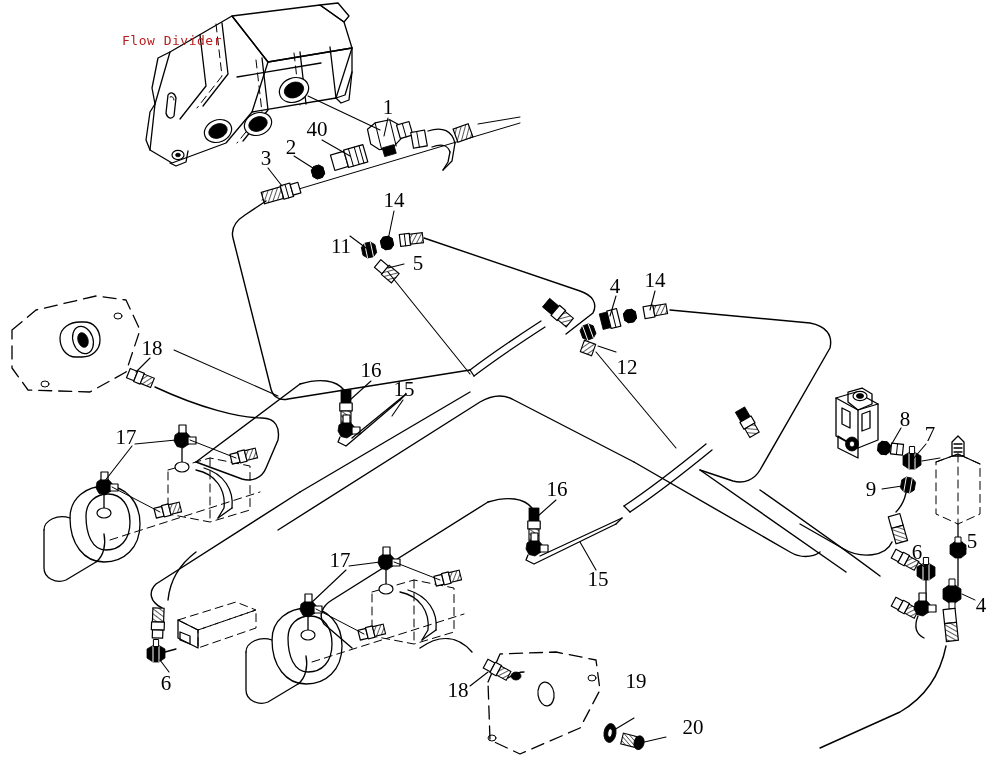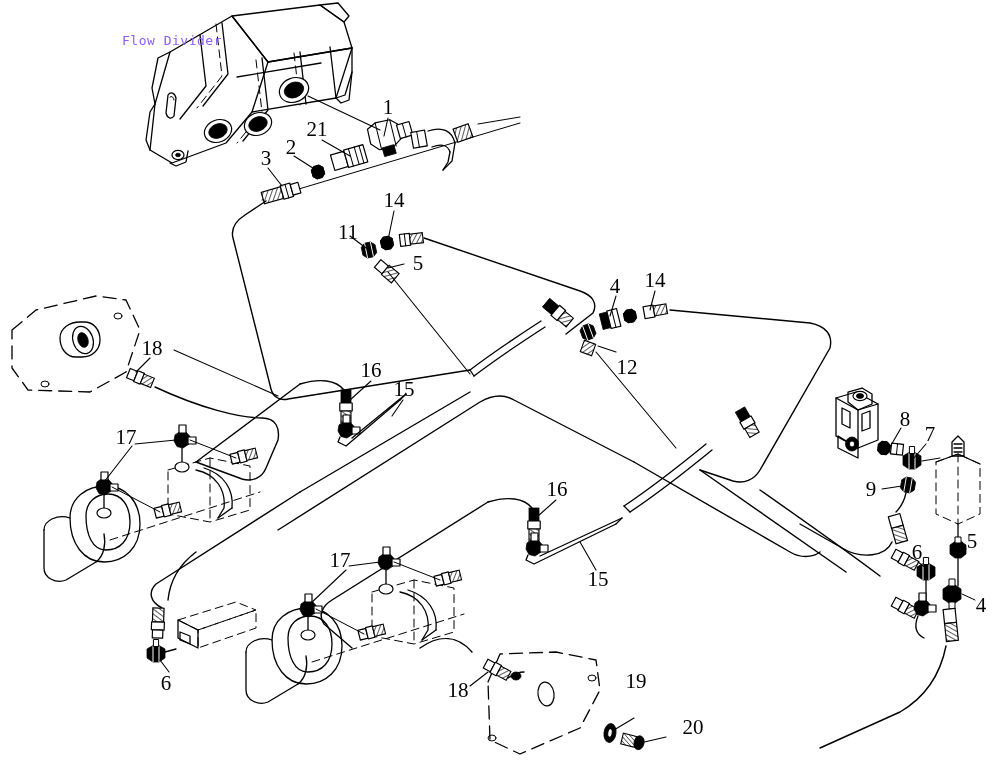--- a/index.html
+++ b/index.html
@@ -4,21 +4,21 @@
 <style>
   html,body{margin:0;padding:0;background:#ffffff;}
   body{width:1000px;height:780px;overflow:hidden;
        font-family:"Liberation Sans",sans-serif;color:#000;}
   #sheet{position:relative;width:1000px;height:780px;background:#fff;}
   #art{position:absolute;left:0;top:0;width:1000px;height:780px;}
   .callout{position:absolute;font-family:"Liberation Serif",serif;
            font-size:21px;line-height:1;color:#000;white-space:nowrap;
            transform:translate(-50%,-50%);}
   .titletext{position:absolute;font-family:"DejaVu Sans Mono",monospace;
-             font-size:13px;letter-spacing:.5px;color:#8b5cf6;white-space:nowrap;
+             font-size:13px;letter-spacing:.5px;color:#b91c1c;white-space:nowrap;
              transform:translate(-50%,-50%);font-weight:500;}
 </style>
 </head>
 <body>
 
 <div id="sheet">
 
   <svg id="art" viewBox="0 0 1000 780">
     <defs>
       <style>
@@ -572,25 +572,25 @@
       <path class="lead" d="M596,352 L676,448"></path>
       <path class="lead" d="M174,350 L278,396"></path>
     </g>
   </svg>
 
   <div id="titles">
       <div class="titletext" style="left: 172px; top: 40px;">Flow Divider</div>
     </div>
   <div id="callouts">
       <div class="callout" style="left: 388px; top: 107px;">1</div>
-      <div class="callout" style="left: 317px; top: 129px;">21</div>
+      <div class="callout" style="left: 317px; top: 129px;">40</div>
       <div class="callout" style="left: 291px; top: 147px;">2</div>
       <div class="callout" style="left: 266px; top: 158px;">3</div>
       <div class="callout" style="left: 394px; top: 200px;">14</div>
-      <div class="callout" style="left: 341px; top: 232px; margin-left: 7px;">11</div>
+      <div class="callout" style="left: 341px; top: 246px;">11</div>
       <div class="callout" style="left: 418px; top: 263px;">5</div>
       <div class="callout" style="left: 615px; top: 286px;">4</div>
       <div class="callout" style="left: 655px; top: 280px;">14</div>
       <div class="callout" style="left: 627px; top: 367px;">12</div>
       <div class="callout" style="left: 152px; top: 348px;">18</div>
       <div class="callout" style="left: 371px; top: 370px;">16</div>
       <div class="callout" style="left: 404px; top: 389px;">15</div>
       <div class="callout" style="left: 126px; top: 437px;">17</div>
       <div class="callout" style="left: 905px; top: 419px;">8</div>
       <div class="callout" style="left: 930px; top: 434px;">7</div>

